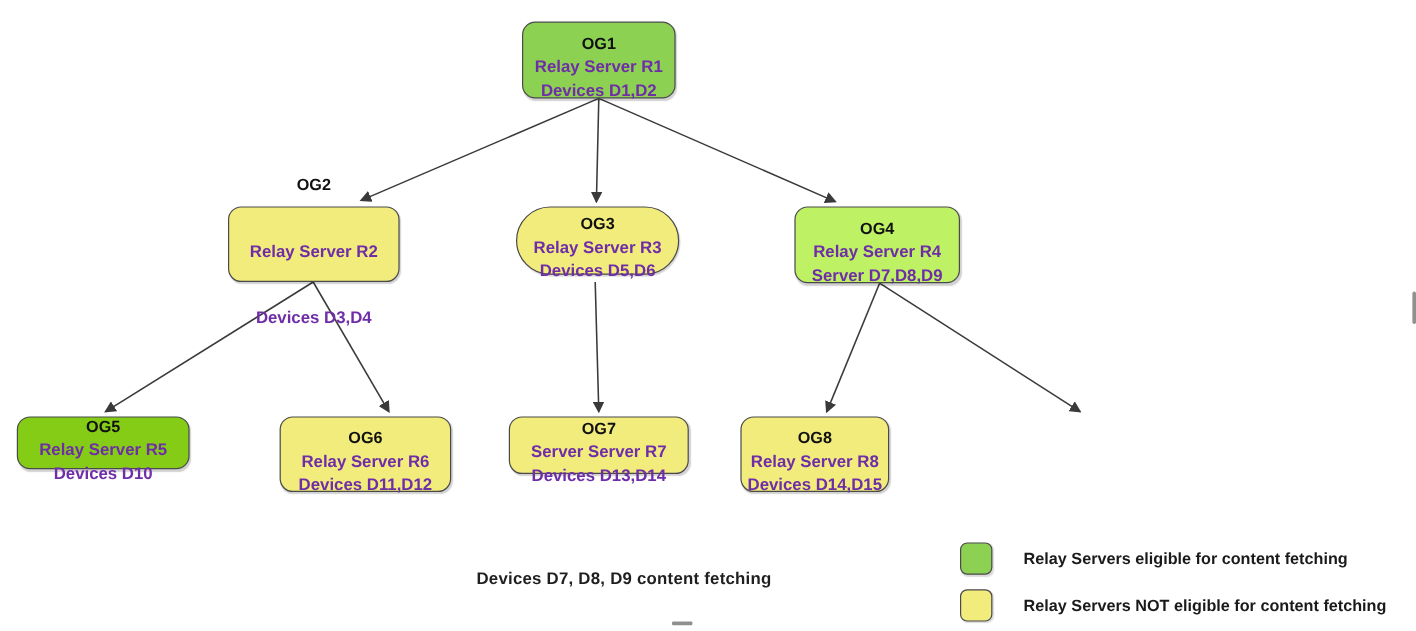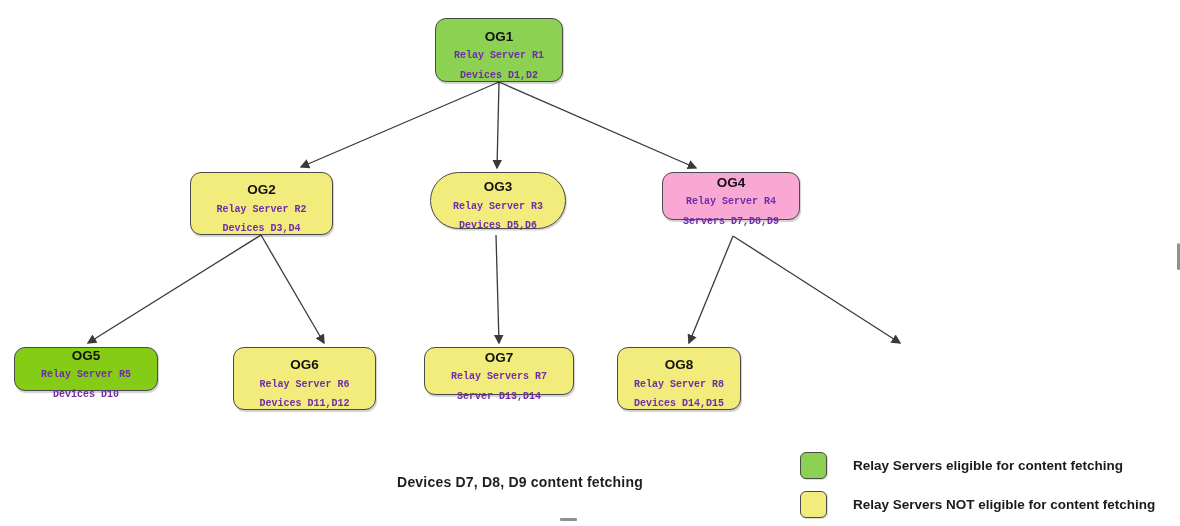--- a/index.html
+++ b/index.html
@@ -25,21 +25,21 @@
     display: flex;
     flex-direction: column;
     align-items: center;
     justify-content: center;
     text-align: center;
     line-height: 19.5px;
     font-weight: bold;
     box-shadow: 1px 1.5px 1px rgba(0,0,0,0.18);
   }
   .node .og-title { font-size: 13.5px; color: #111111; margin-top: 12px; }
-  .node .og-line  { font-size: 10px; color: #6F2DA8; font-family: Liberation Mono, monospace; }
+  .node .og-line  { font-size: 14px; color: #6F2DA8; }
   .diagram-title {
     position: absolute;
     left: 280px; top: 474px; width: 480px;
     text-align: center;
     font-size: 14px;
     font-weight: bold;
     color: #1f1f1f;
     letter-spacing: 0.2px;
   }
   .legend {
@@ -103,50 +103,50 @@
       <line x1="733" y1="236" x2="900" y2="343" marker-end="url(#arrow)"></line>
     </g>
   </svg>
 
   <div class="node" style="left: 435px; top: 18px; width: 128px; height: 64px; background: rgb(140, 209, 82);">
     <span class="og-title">OG1</span>
     <span class="og-line">Relay Server R1</span>
     <span class="og-line">Devices D1,D2</span>
   </div>
 
-  <div class="node" style="left: 190px; top: 172px; width: 143px; height: 63px; background: rgb(242, 236, 125);">
+  <div class="node" style="left: 190px; top: 172px; width: 143px; height: 63px; background: rgb(242, 236, 125); gap: 36px;">
     <span class="og-title">OG2</span>
     <span class="og-line">Relay Server R2</span>
     <span class="og-line">Devices D3,D4</span>
   </div>
   <div class="node" style="left: 430px; top: 172px; width: 136px; height: 57px; background: rgb(242, 236, 125); border-radius: 31px;">
     <span class="og-title">OG3</span>
     <span class="og-line">Relay Server R3</span>
     <span class="og-line">Devices D5,D6</span>
   </div>
-  <div class="node" style="left: 662px; top: 172px; width: 138px; height: 48px; background: #f9a8d4;">
+  <div class="node" style="left: 662px; top: 172px; width: 138px; height: 64px; background: #bef264;">
     <span class="og-title">OG4</span>
     <span class="og-line">Relay Server R4</span>
-    <span class="og-line">Servers D7,D8,D9</span>
+    <span class="og-line">Server D7,D8,D9</span>
   </div>
 
   <div class="node" style="left: 14px; top: 347px; width: 144px; height: 44px; background: #84cc16;">
     <span class="og-title">OG5</span>
     <span class="og-line">Relay Server R5</span>
     <span class="og-line">Devices D10</span>
   </div>
   <div class="node" style="left: 233px; top: 347px; width: 143px; height: 63px; background: rgb(242, 236, 125);">
     <span class="og-title">OG6</span>
     <span class="og-line">Relay Server R6</span>
     <span class="og-line">Devices D11,D12</span>
   </div>
   <div class="node" style="left: 424px; top: 347px; width: 150px; height: 48px; background: rgb(242, 236, 125);">
     <span class="og-title">OG7</span>
-    <span class="og-line">Relay Servers R7</span>
-    <span class="og-line">Server D13,D14</span>
+    <span class="og-line">Server Server R7</span>
+    <span class="og-line">Devices D13,D14</span>
   </div>
   <div class="node" style="left: 617px; top: 347px; width: 124px; height: 63px; background: rgb(242, 236, 125);">
     <span class="og-title">OG8</span>
     <span class="og-line">Relay Server R8</span>
     <span class="og-line">Devices D14,D15</span>
   </div>
 
   <div class="diagram-title">Devices D7, D8, D9 content fetching</div>
 
   <div class="legend">

